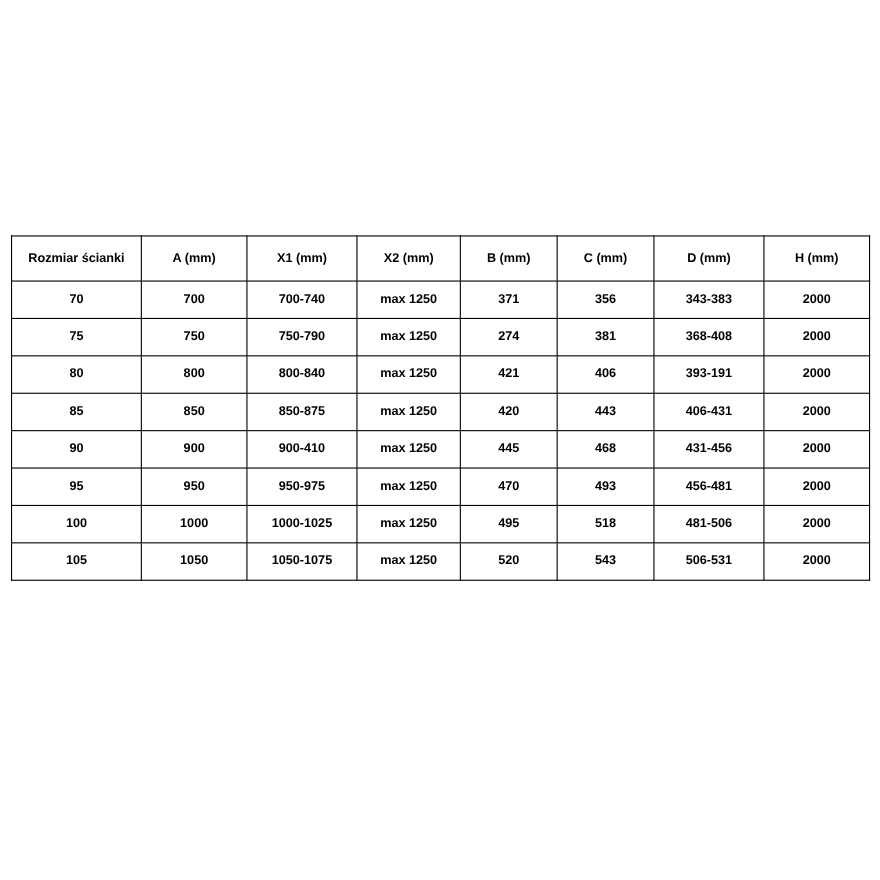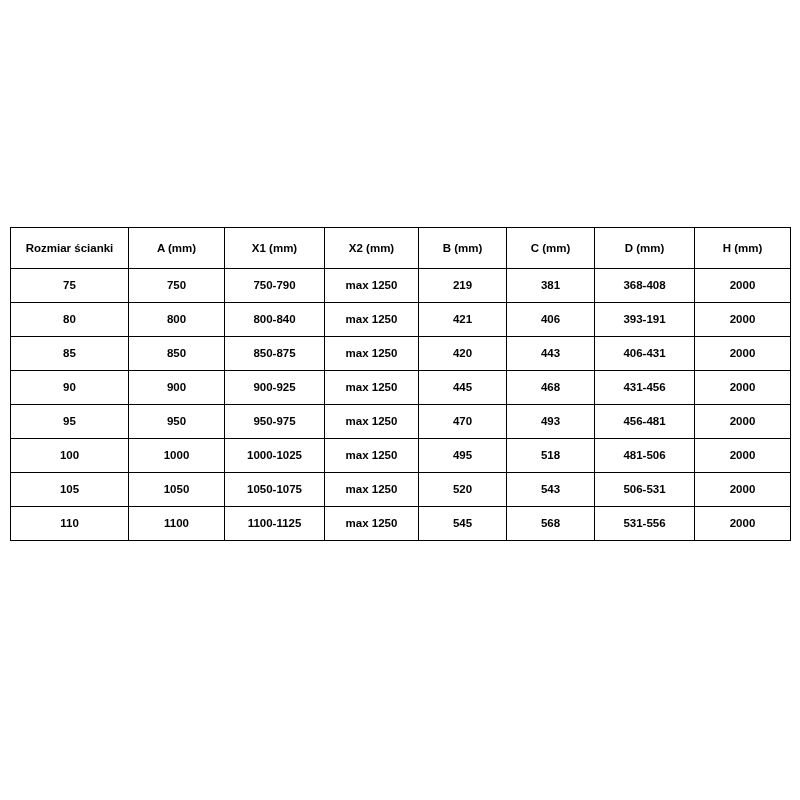--- a/index.html
+++ b/index.html
@@ -15,21 +15,21 @@
     overflow: hidden;
   }
   .page {
     position: relative;
     width: 800px;
     height: 800px;
   }
   .table-wrap {
     position: absolute;
     left: 10px;
-    top: 227px;
+    top: 214px;
     width: 780px;
   }
   table.spec {
     border-collapse: collapse;
     width: 780px;
     table-layout: fixed;
   }
   table.spec th,
   table.spec td {
     border: 1px solid #000000;
@@ -80,25 +80,35 @@
           <th>X1 (mm)</th>
           <th>X2 (mm)</th>
           <th>B (mm)</th>
           <th>C (mm)</th>
           <th>D (mm)</th>
           <th>H (mm)</th>
         </tr>
       </thead>
       <tbody>
         <tr>
+          <td>70</td>
+          <td>700</td>
+          <td>700-740</td>
+          <td>max 1250</td>
+          <td>371</td>
+          <td>356</td>
+          <td>343-383</td>
+          <td>2000</td>
+        </tr>
+        <tr>
           <td>75</td>
           <td>750</td>
           <td>750-790</td>
           <td>max 1250</td>
-          <td>219</td>
+          <td>274</td>
           <td>381</td>
           <td>368-408</td>
           <td>2000</td>
         </tr>
         <tr>
           <td>80</td>
           <td>800</td>
           <td>800-840</td>
           <td>max 1250</td>
           <td>421</td>
@@ -112,21 +122,21 @@
           <td>850-875</td>
           <td>max 1250</td>
           <td>420</td>
           <td>443</td>
           <td>406-431</td>
           <td>2000</td>
         </tr>
         <tr>
           <td>90</td>
           <td>900</td>
-          <td>900-925</td>
+          <td>900-410</td>
           <td>max 1250</td>
           <td>445</td>
           <td>468</td>
           <td>431-456</td>
           <td>2000</td>
         </tr>
         <tr>
           <td>95</td>
           <td>950</td>
           <td>950-975</td>
@@ -149,26 +159,16 @@
         <tr>
           <td>105</td>
           <td>1050</td>
           <td>1050-1075</td>
           <td>max 1250</td>
           <td>520</td>
           <td>543</td>
           <td>506-531</td>
           <td>2000</td>
         </tr>
-        <tr>
-          <td>110</td>
-          <td>1100</td>
-          <td>1100-1125</td>
-          <td>max 1250</td>
-          <td>545</td>
-          <td>568</td>
-          <td>531-556</td>
-          <td>2000</td>
-        </tr>
       </tbody>
     </table>
   </div>
 </div>
 
 </body></html>

